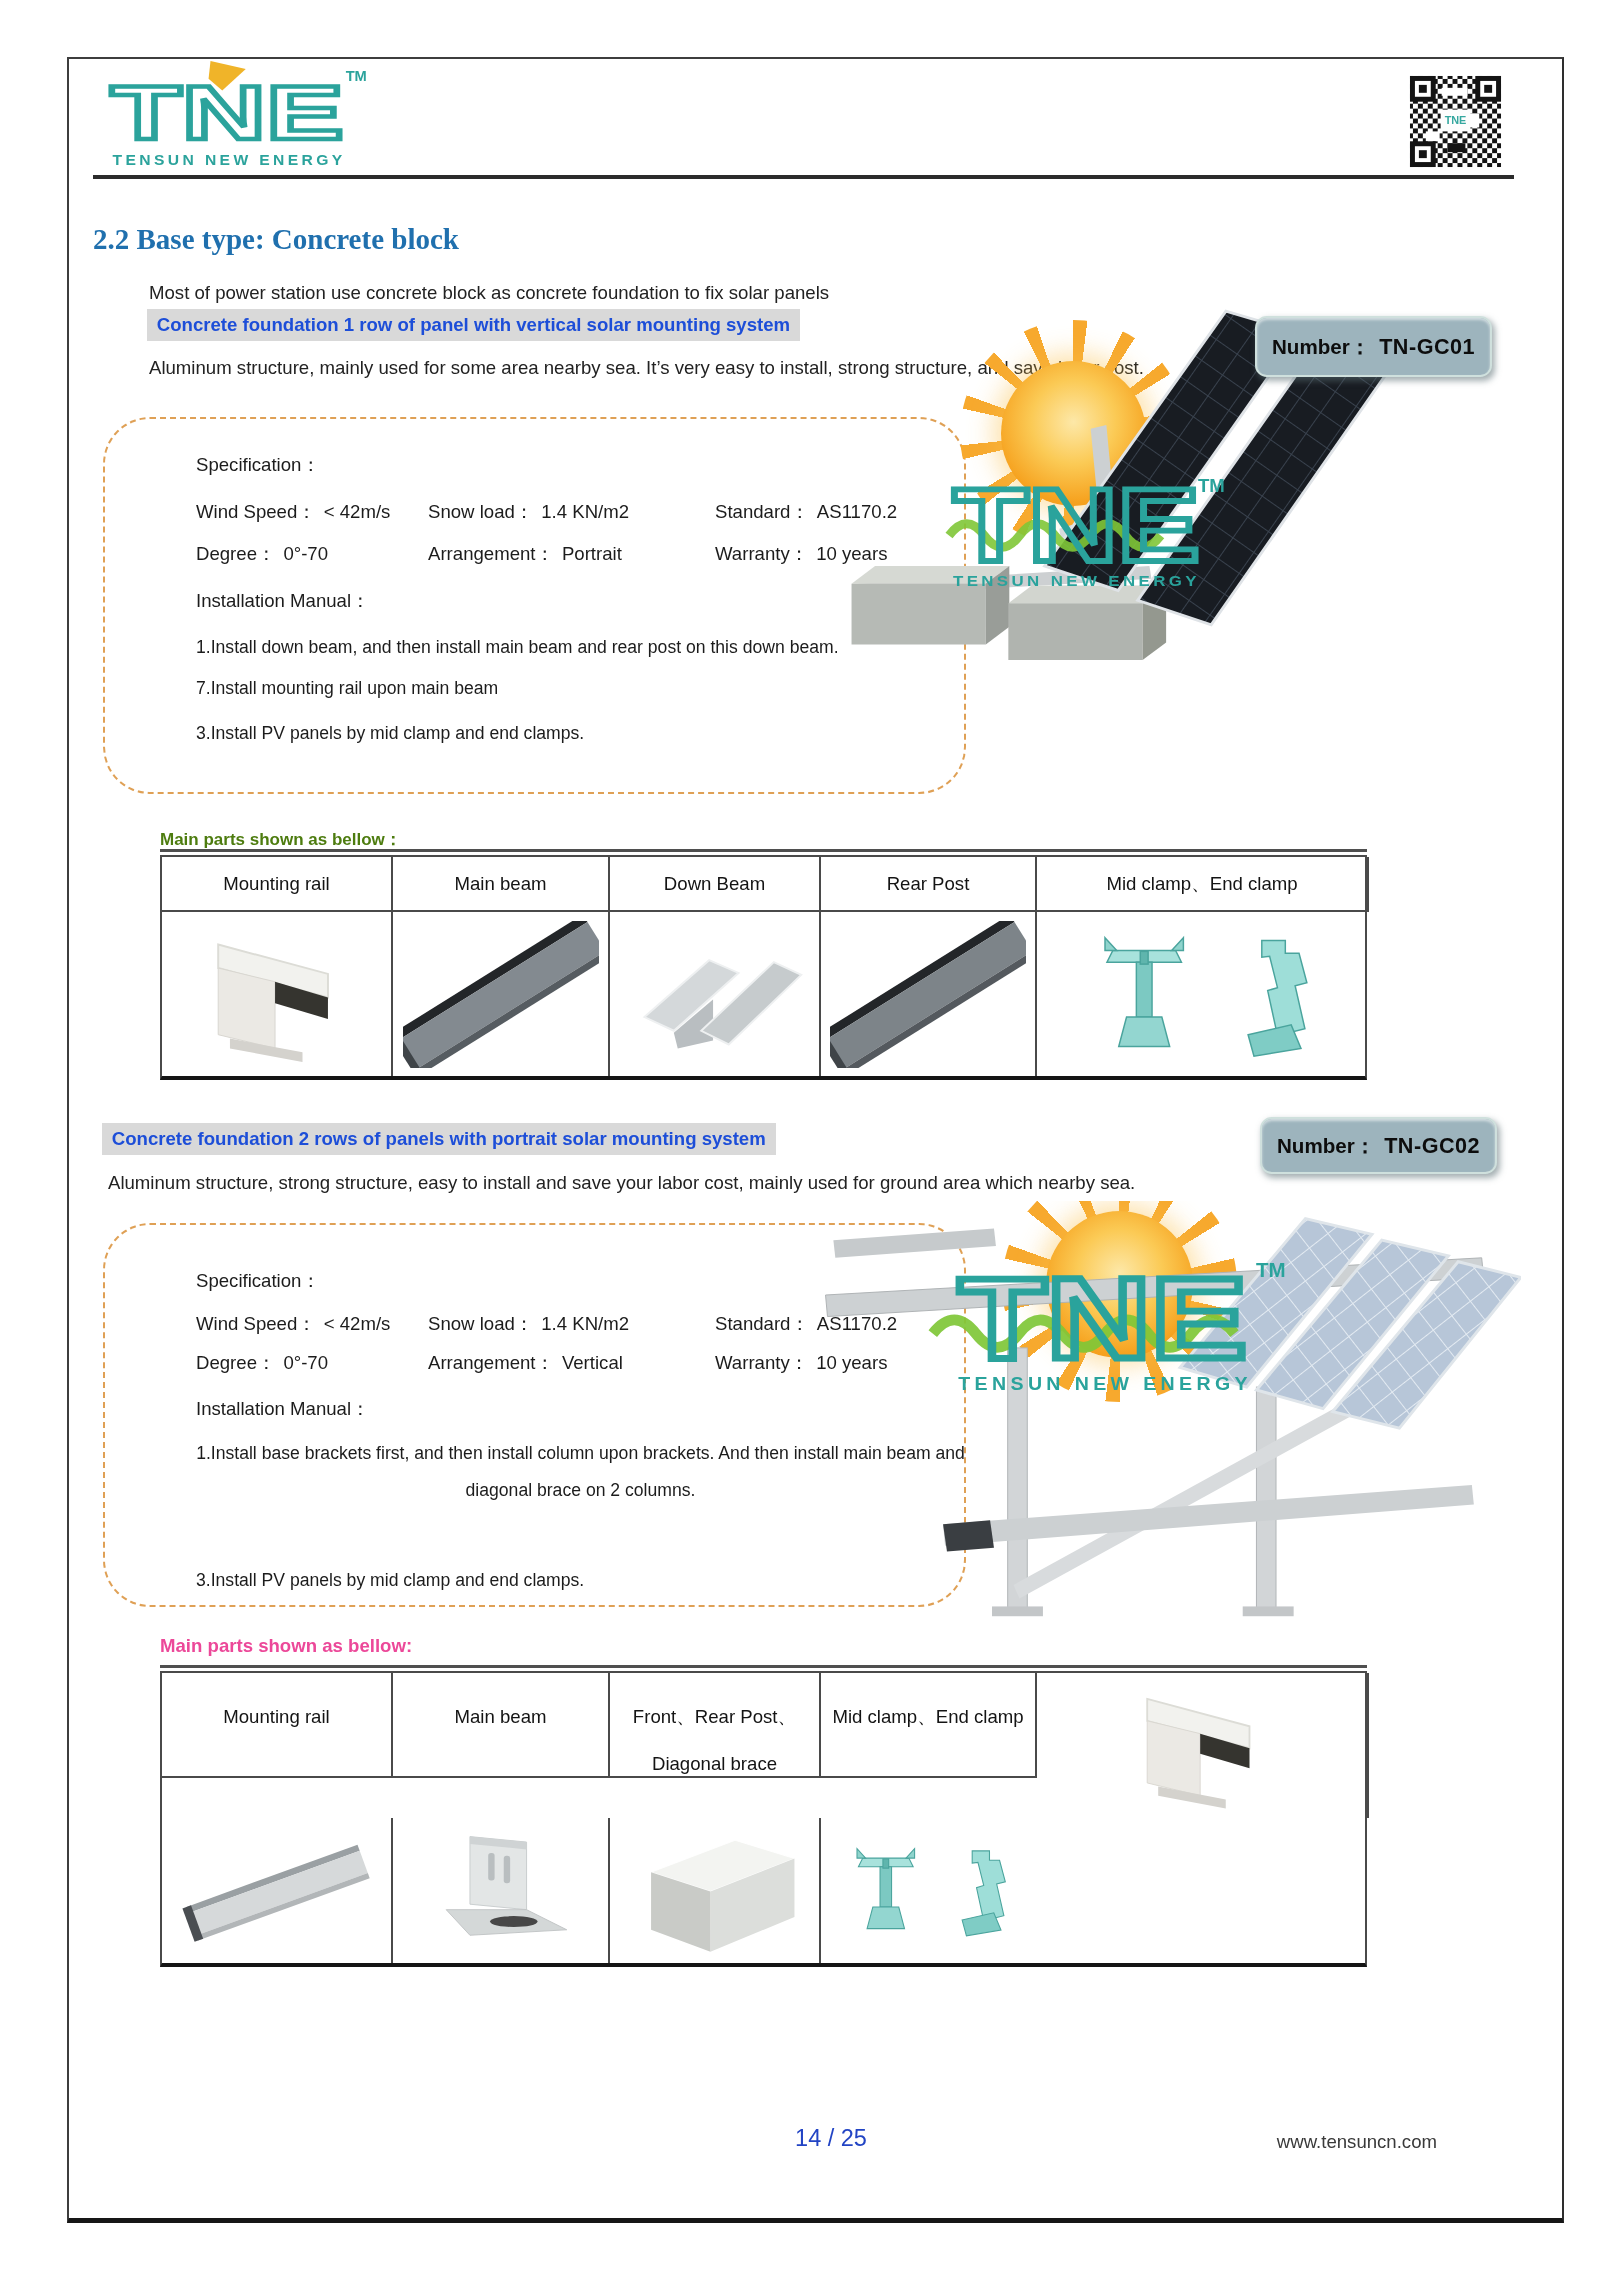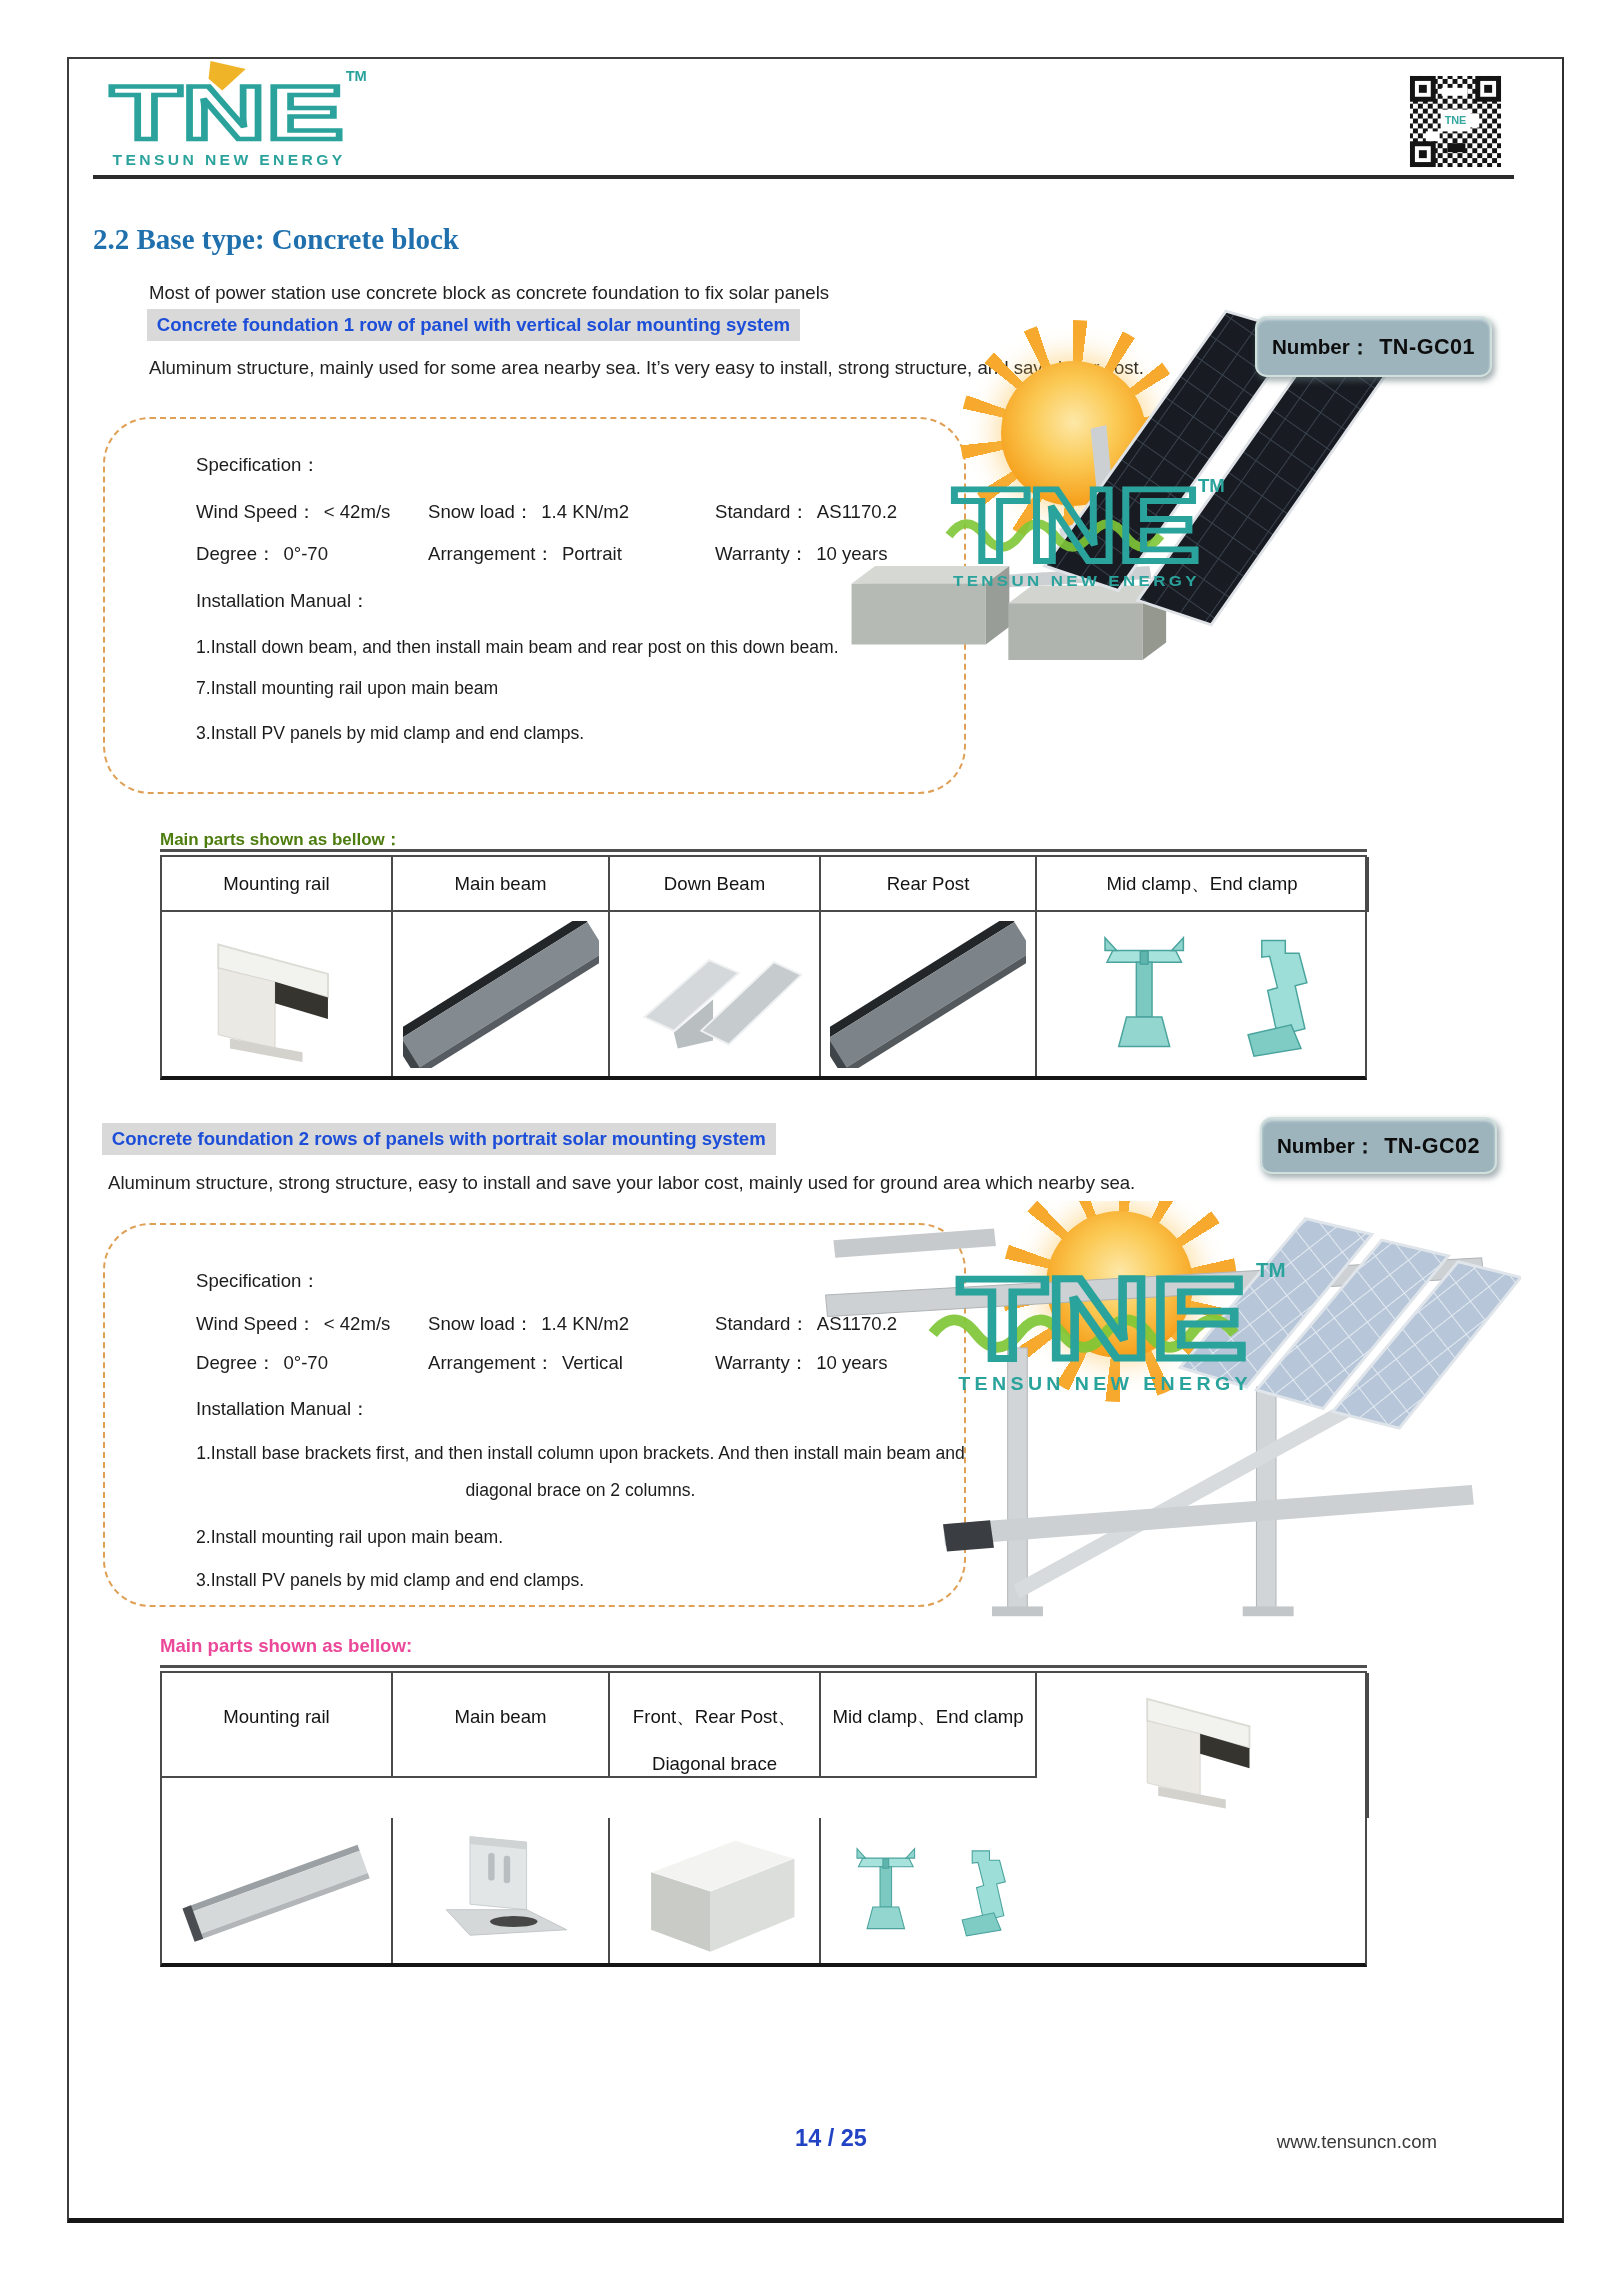--- a/index.html
+++ b/index.html
@@ -55,21 +55,21 @@
 
   .photo { position:absolute; overflow:hidden; z-index:2; }
   .sun { position:absolute; }
   .sun .rays { position:absolute; inset:0; border-radius:50%;
                background:repeating-conic-gradient(#f7a92e 0 7deg, rgba(247,169,46,0) 7deg 25.7deg); }
   .sun .core { position:absolute; border-radius:50%;
                background:radial-gradient(circle at 50% 42%, #fde8a8 0%, #fbca55 38%, #f6a21f 72%, #ee8e10 100%);
                box-shadow:0 0 25.5px 7.8px rgba(250,190,70,.45); }
 
   .footer-page { position:absolute; left:684px; top:2125px; width:294px; text-align:center;
-                 font-size:23.5px; font-weight:bold; color:#2244c4; }
+                 font-size:23.5px; font-weight:normal; color:#2244c4; }
   .footer-site { position:absolute; left:1210px; top:2131px; width:227px; text-align:right;
                  font-size:18.6px; color:#3a3a3a; }
 </style>
 </head>
 <body>
 
 <div class="page">
   <div class="border-box"></div>
 
   <svg class="abs" style="left:93px;top:55px;" width="284" height="118" viewBox="0 0 290 120">
@@ -270,21 +270,20 @@
       <span class="sl">Degree：</span><span class="sv">0°-70</span>
     </div>
     <div class="st spec-item" style="top:125px;left:323px;">
       <span class="sl">Arrangement：</span><span class="sv">Vertical</span>
     </div>
     <div class="st spec-item" style="top:125px;left:610px;">
       <span class="sl">Warranty：</span><span class="sv">10 years</span>
     </div>
     <div class="st" style="top:171px;">Installation Manual：</div>
     <div class="st step" style="top:210px;font-size:17.6px;text-align:center;">1.Install base brackets first, and then install column upon brackets.  And then install main beam and diagonal brace on 2 columns.</div>
-    <div class="st step" style="top:294px;font-size:17.6px;">2.Install mounting rail upon main beam.</div>
     <div class="st step" style="top:337px;font-size:17.6px;">3.Install PV panels by mid clamp and end clamps.</div>
   </div>
 
   <div class="photo" style="left:796px;top:1201px;width:725px;height:426px;">
     <div class="sun" style="left:206px;top:-34px;width:235px;height:235px;">
       <div class="rays"></div>
       <div class="core" style="left:44px;top:44px;width:147px;height:147px;"></div>
     </div>
     <svg class="abs" style="left:0;top:0;" width="725" height="426" viewBox="0 0 740 435">
       <defs>

